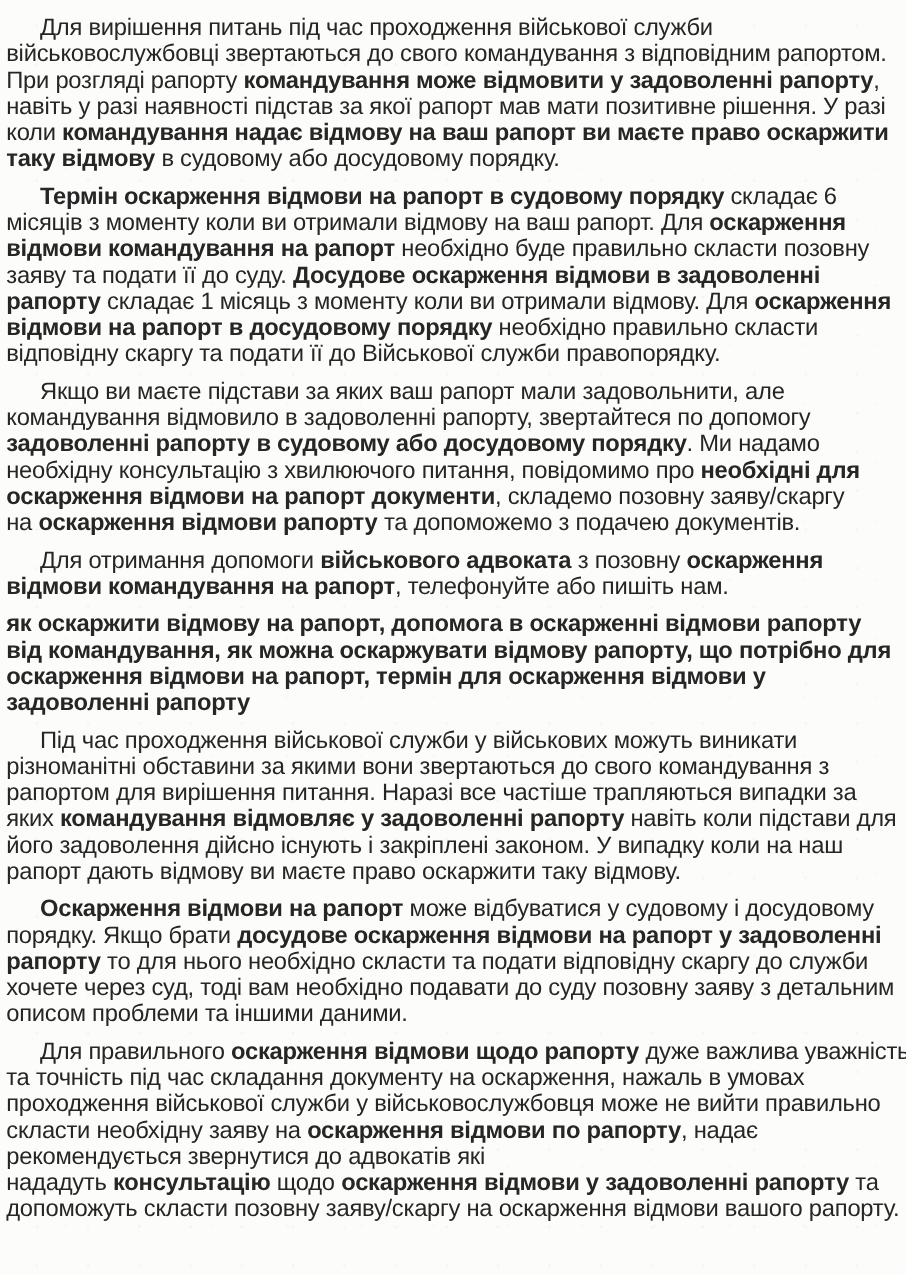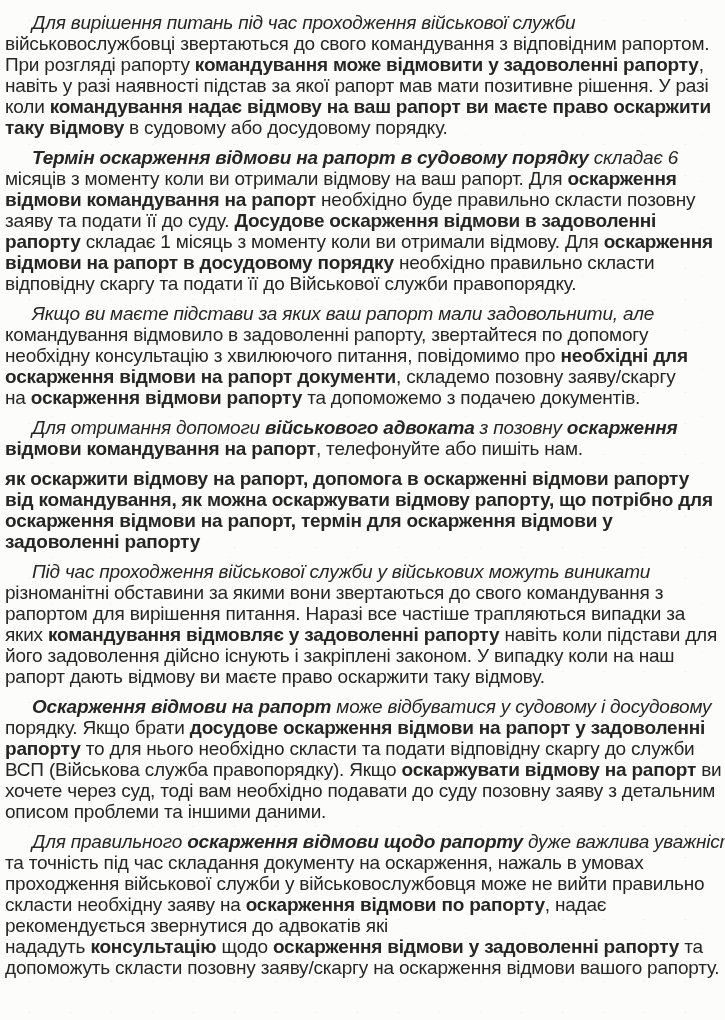--- a/index.html
+++ b/index.html
@@ -25,21 +25,21 @@
     margin: 0;
     font-size: 19px;
     line-height: 21px;
     letter-spacing: -0.2px;
   }
   .para + .para { margin-top: 9px; }
   .ln {
     display: block;
     white-space: nowrap;
   }
-  .indent { padding-left: 27px; font-style: italic; }
+  .indent { padding-left: 27px; }
   .b { font-weight: 700; }
   .heading { }
 </style>
 </head>
 <body>
 
 <main class="page" id="doc" style="background-color: rgb(252, 252, 250); color: rgb(38, 38, 38);">
     <p class="para body">
       <span class="ln indent"><span>Для вирішення питань під час проходження військової служби</span></span>
       <span class="ln"><span>військовослужбовці звертаються до свого командування з відповідним рапортом.</span></span>
@@ -53,20 +53,21 @@
       <span class="ln"><span>місяців з моменту коли ви отримали відмову на ваш рапорт. Для </span><span class="b">оскарження</span></span>
       <span class="ln"><span class="b">відмови командування на рапорт</span><span> необхідно буде правильно скласти позовну</span></span>
       <span class="ln"><span>заяву та подати її до суду. </span><span class="b">Досудове оскарження відмови в задоволенні</span></span>
       <span class="ln"><span class="b">рапорту</span><span> складає 1 місяць з моменту коли ви отримали відмову. Для </span><span class="b">оскарження</span></span>
       <span class="ln"><span class="b">відмови на рапорт в досудовому порядку</span><span> необхідно правильно скласти</span></span>
       <span class="ln"><span>відповідну скаргу та подати її до Військової служби правопорядку.</span></span>
     </p>
     <p class="para body">
       <span class="ln indent"><span>Якщо ви маєте підстави за яких ваш рапорт мали задовольнити, але</span></span>
       <span class="ln"><span>командування відмовило в задоволенні рапорту, звертайтеся по допомогу</span></span>
+      <span class="ln"><span class="b">задоволенні рапорту в судовому або досудовому порядку</span><span>. Ми надамо</span></span>
       <span class="ln"><span>необхідну консультацію з хвилюючого питання, повідомимо про </span><span class="b">необхідні для</span></span>
       <span class="ln"><span class="b">оскарження відмови на рапорт документи</span><span>, складемо позовну заяву/скаргу</span></span>
       <span class="ln"><span>на </span><span class="b">оскарження відмови рапорту</span><span> та допоможемо з подачею документів.</span></span>
     </p>
     <p class="para body">
       <span class="ln indent"><span>Для отримання допомоги </span><span class="b">військового адвоката</span><span> з позовну </span><span class="b">оскарження</span></span>
       <span class="ln"><span class="b">відмови командування на рапорт</span><span>, телефонуйте або пишіть нам.</span></span>
     </p>
     <p class="para heading">
       <span class="ln"><span class="b">як оскаржити відмову на рапорт, допомога в оскарженні відмови рапорту</span></span>
@@ -79,21 +80,20 @@
       <span class="ln"><span>різноманітні обставини за якими вони звертаються до свого командування з</span></span>
       <span class="ln"><span>рапортом для вирішення питання. Наразі все частіше трапляються випадки за</span></span>
       <span class="ln"><span>яких </span><span class="b">командування відмовляє у задоволенні рапорту</span><span> навіть коли підстави для</span></span>
       <span class="ln"><span>його задоволення дійсно існують і закріплені законом. У випадку коли на наш</span></span>
       <span class="ln"><span>рапорт дають відмову ви маєте право оскаржити таку відмову.</span></span>
     </p>
     <p class="para body">
       <span class="ln indent"><span class="b">Оскарження відмови на рапорт</span><span> може відбуватися у судовому і досудовому</span></span>
       <span class="ln"><span>порядку. Якщо брати </span><span class="b">досудове оскарження відмови на рапорт у задоволенні</span></span>
       <span class="ln"><span class="b">рапорту</span><span> то для нього необхідно скласти та подати відповідну скаргу до служби</span></span>
-      <span class="ln"><span>ВСП (Військова служба правопорядку). Якщо </span><span class="b">оскаржувати відмову на рапорт</span><span> ви</span></span>
       <span class="ln"><span>хочете через суд, тоді вам необхідно подавати до суду позовну заяву з детальним</span></span>
       <span class="ln"><span>описом проблеми та іншими даними.</span></span>
     </p>
     <p class="para body">
       <span class="ln indent"><span>Для правильного </span><span class="b">оскарження відмови щодо рапорту</span><span> дуже важлива уважність</span></span>
       <span class="ln"><span>та точність під час складання документу на оскарження, нажаль в умовах</span></span>
       <span class="ln"><span>проходження військової служби у військовослужбовця може не вийти правильно</span></span>
       <span class="ln"><span>скласти необхідну заяву на </span><span class="b">оскарження відмови по рапорту</span><span>, надає</span></span>
       <span class="ln"><span>рекомендується звернутися до адвокатів які</span></span>
       <span class="ln"><span>нададуть </span><span class="b">консультацію</span><span> щодо </span><span class="b">оскарження відмови у задоволенні рапорту</span><span> та</span></span>

